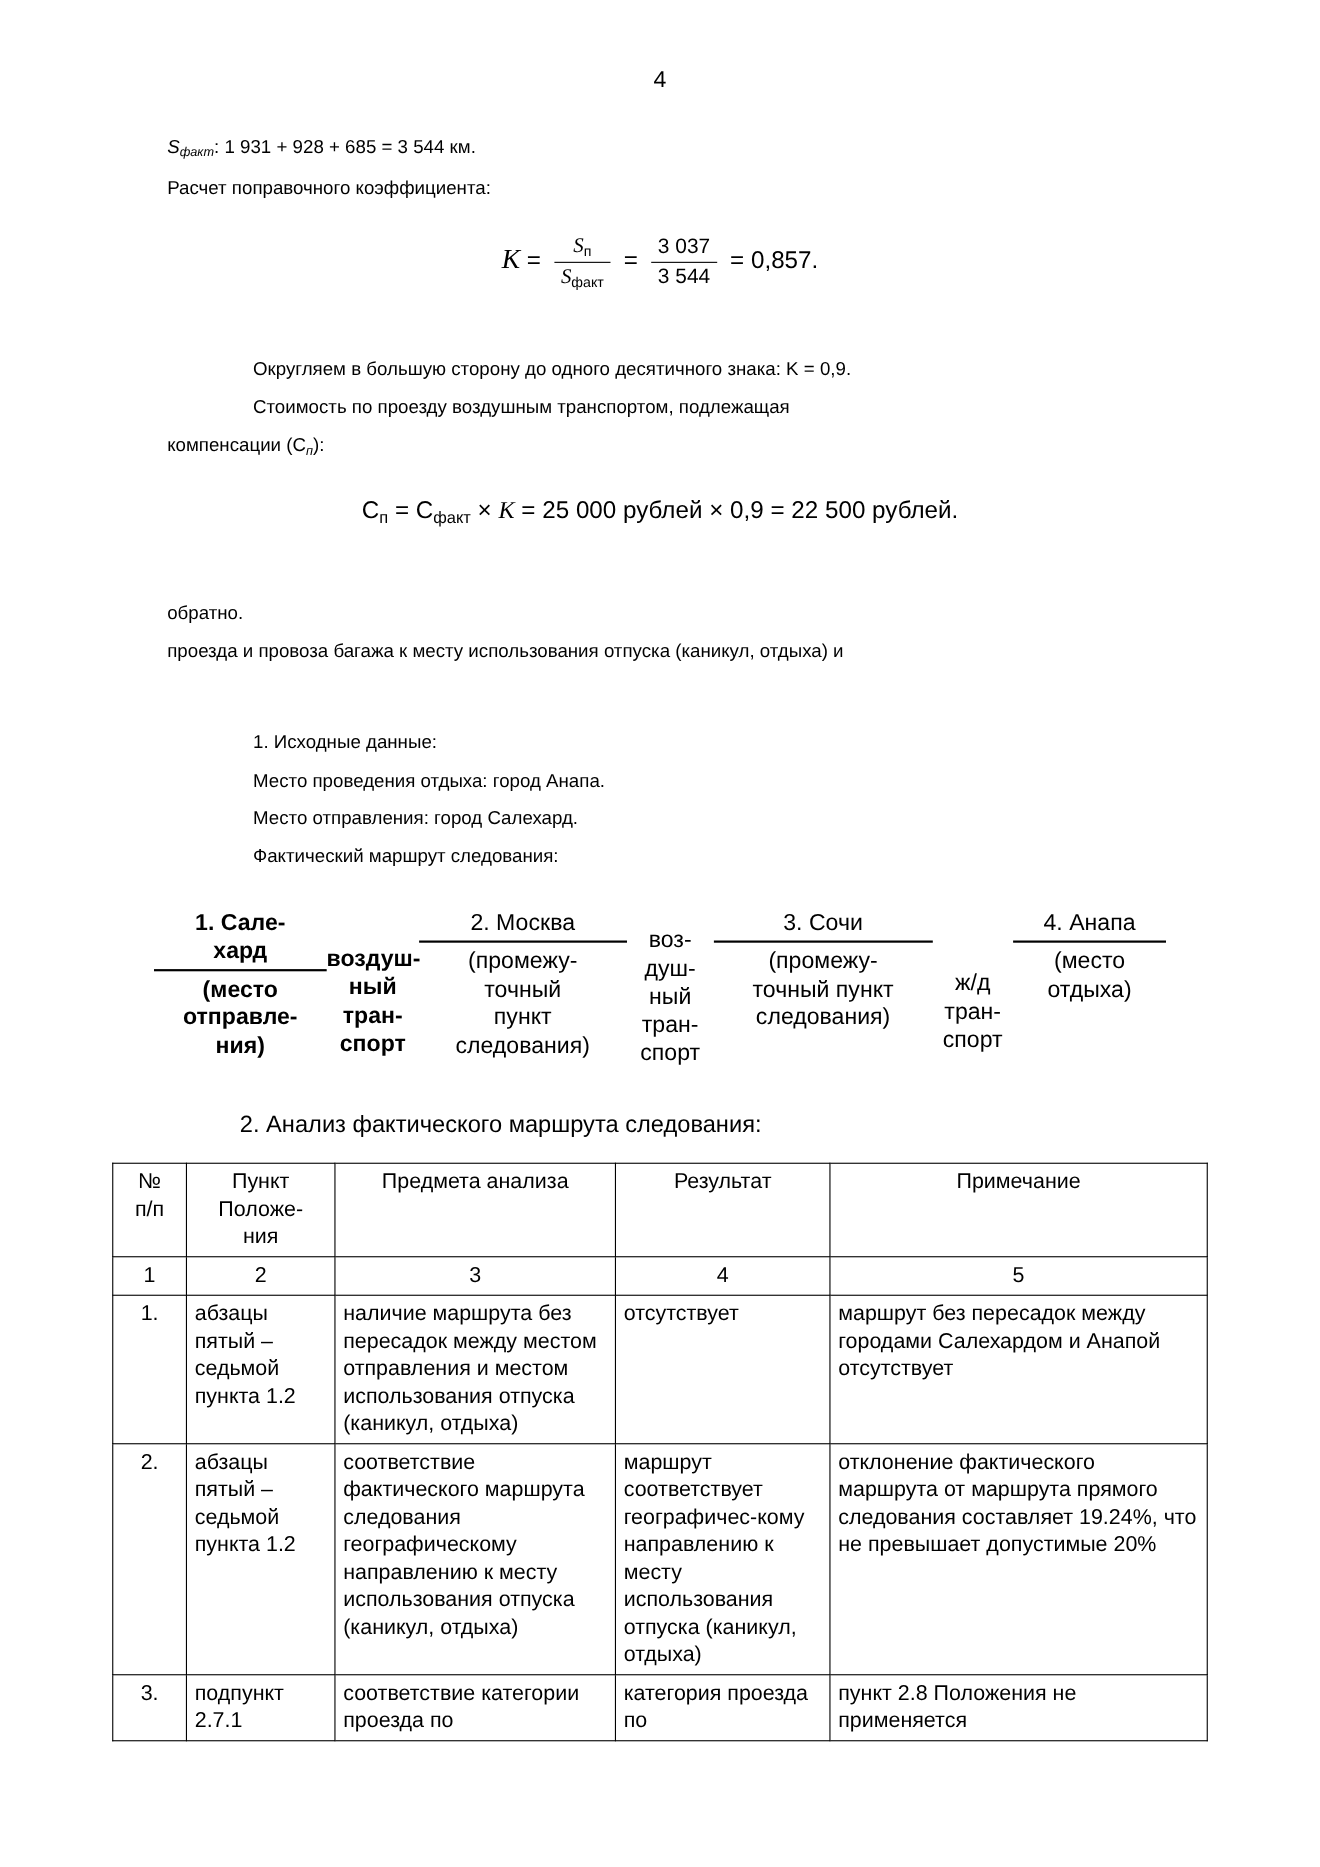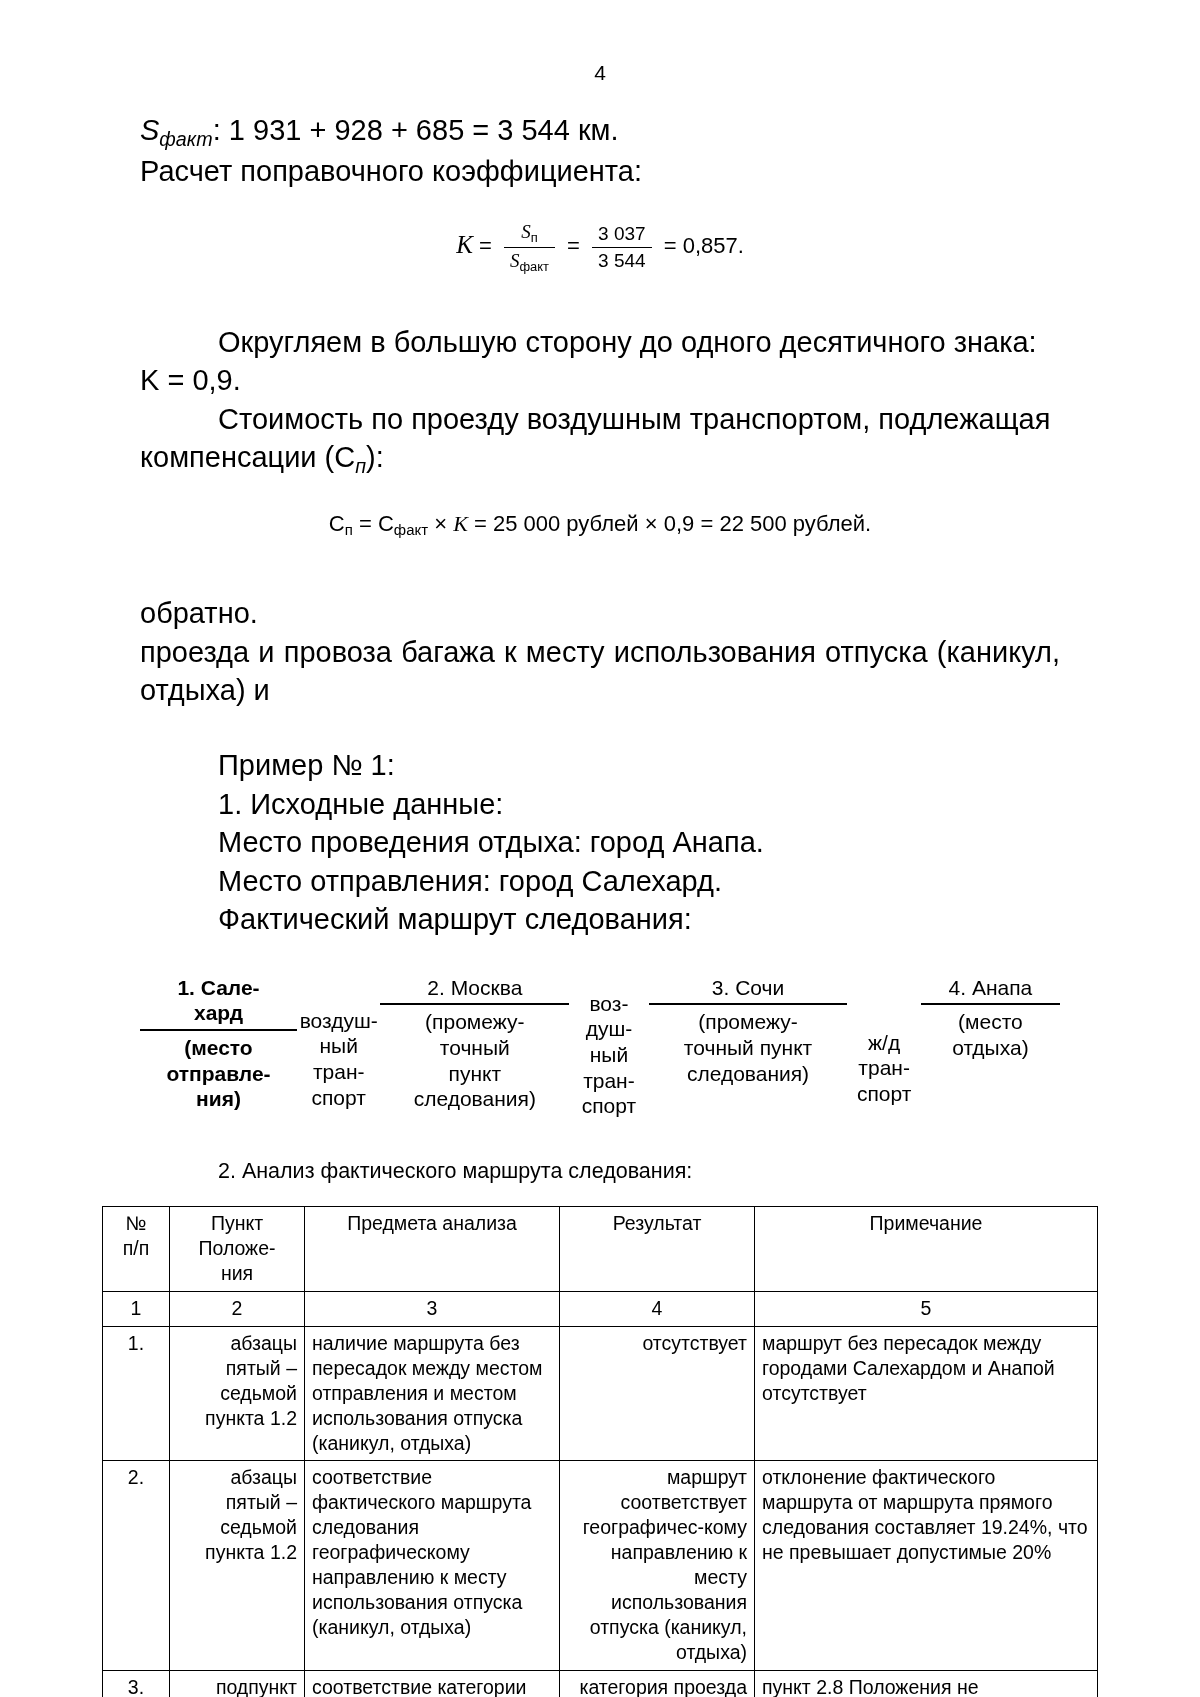--- a/index.html
+++ b/index.html
@@ -27,23 +27,23 @@
     font-size: 21px;
     padding-top: 62px;
     line-height: 1;
   }
   .content {
     margin: 0 auto;
     width: 920px;
     padding-top: 28px;
   }
   .para {
-    font-size: 29px;
+    font-size: 17px;
     line-height: 1.33;
-    margin: 0;
+    margin: 12px;
   }
   .indent {
     text-indent: 78px;
   }
   .just-full {
     text-align: justify;
   }
   .sub {
     font-size: 0.68em;
     vertical-align: -0.28em;
@@ -119,21 +119,21 @@
   .route-link {
     text-align: center;
     padding-top: 33px;
     line-height: 1.22;
     white-space: pre-line;
   }
   .n1 { width: 158px; font-weight: bold; }
   .n2 { width: 190px; }
   .n3 { width: 200px; }
   .n4 { width: 140px; }
-  .l1 { width: 84px; }
+  .l1 { width: 84px; font-weight: bold; }
   .l2 { width: 80px; }
   .l3 { width: 74px; }
 
   
   .tbl-caption {
     font-size: 21.5px;
     text-indent: 78px;
     margin: 40px 0 22px 0;
   }
   table.analysis {
@@ -152,21 +152,21 @@
   }
   table.analysis thead th {
     text-align: center;
   }
   .c-num   { width: 52px; text-align: center; }
   .c-point { width: 120px; text-align: center; }
   .c-subj  { width: 240px; text-align: left; }
   .c-res   { width: 180px; text-align: center; }
   .c-note  { width: 328px; text-align: left; }
   .rownum-row td { text-align: center; padding-top: 2px; padding-bottom: 2px; }
-  td.ctr { text-align: right; }
+  td.ctr { text-align: left; }
   td.lft { text-align: left; }
   .justify-cell { text-align: justify; }
 </style>
 </head>
 <body>
 
 <div class="page">
 
   <div class="page-number">4</div>
 
@@ -213,21 +213,20 @@
       <span>22 500 рублей.</span>
     </div>
 
     <div class="spacer-sm"></div>
 
     <p class="para">обратно.</p>
     <p class="para just-full">проезда и провоза багажа к месту использования отпуска (каникул, отдыха) и</p>
 
     <div class="spacer-md"></div>
 
-    <p class="para" style="padding-left:78px;">Пример № 1:</p>
     <p class="para" style="padding-left:78px;">1. Исходные данные:</p>
     <p class="para" style="padding-left:78px;">Место проведения отдыха: город Анапа.</p>
     <p class="para" style="padding-left:78px;">Место отправления: город Салехард.</p>
     <p class="para" style="padding-left:78px;">Фактический маршрут следования:</p>
 
   </div>
 
   <div class="route">
 
     <div class="route-node n1">

